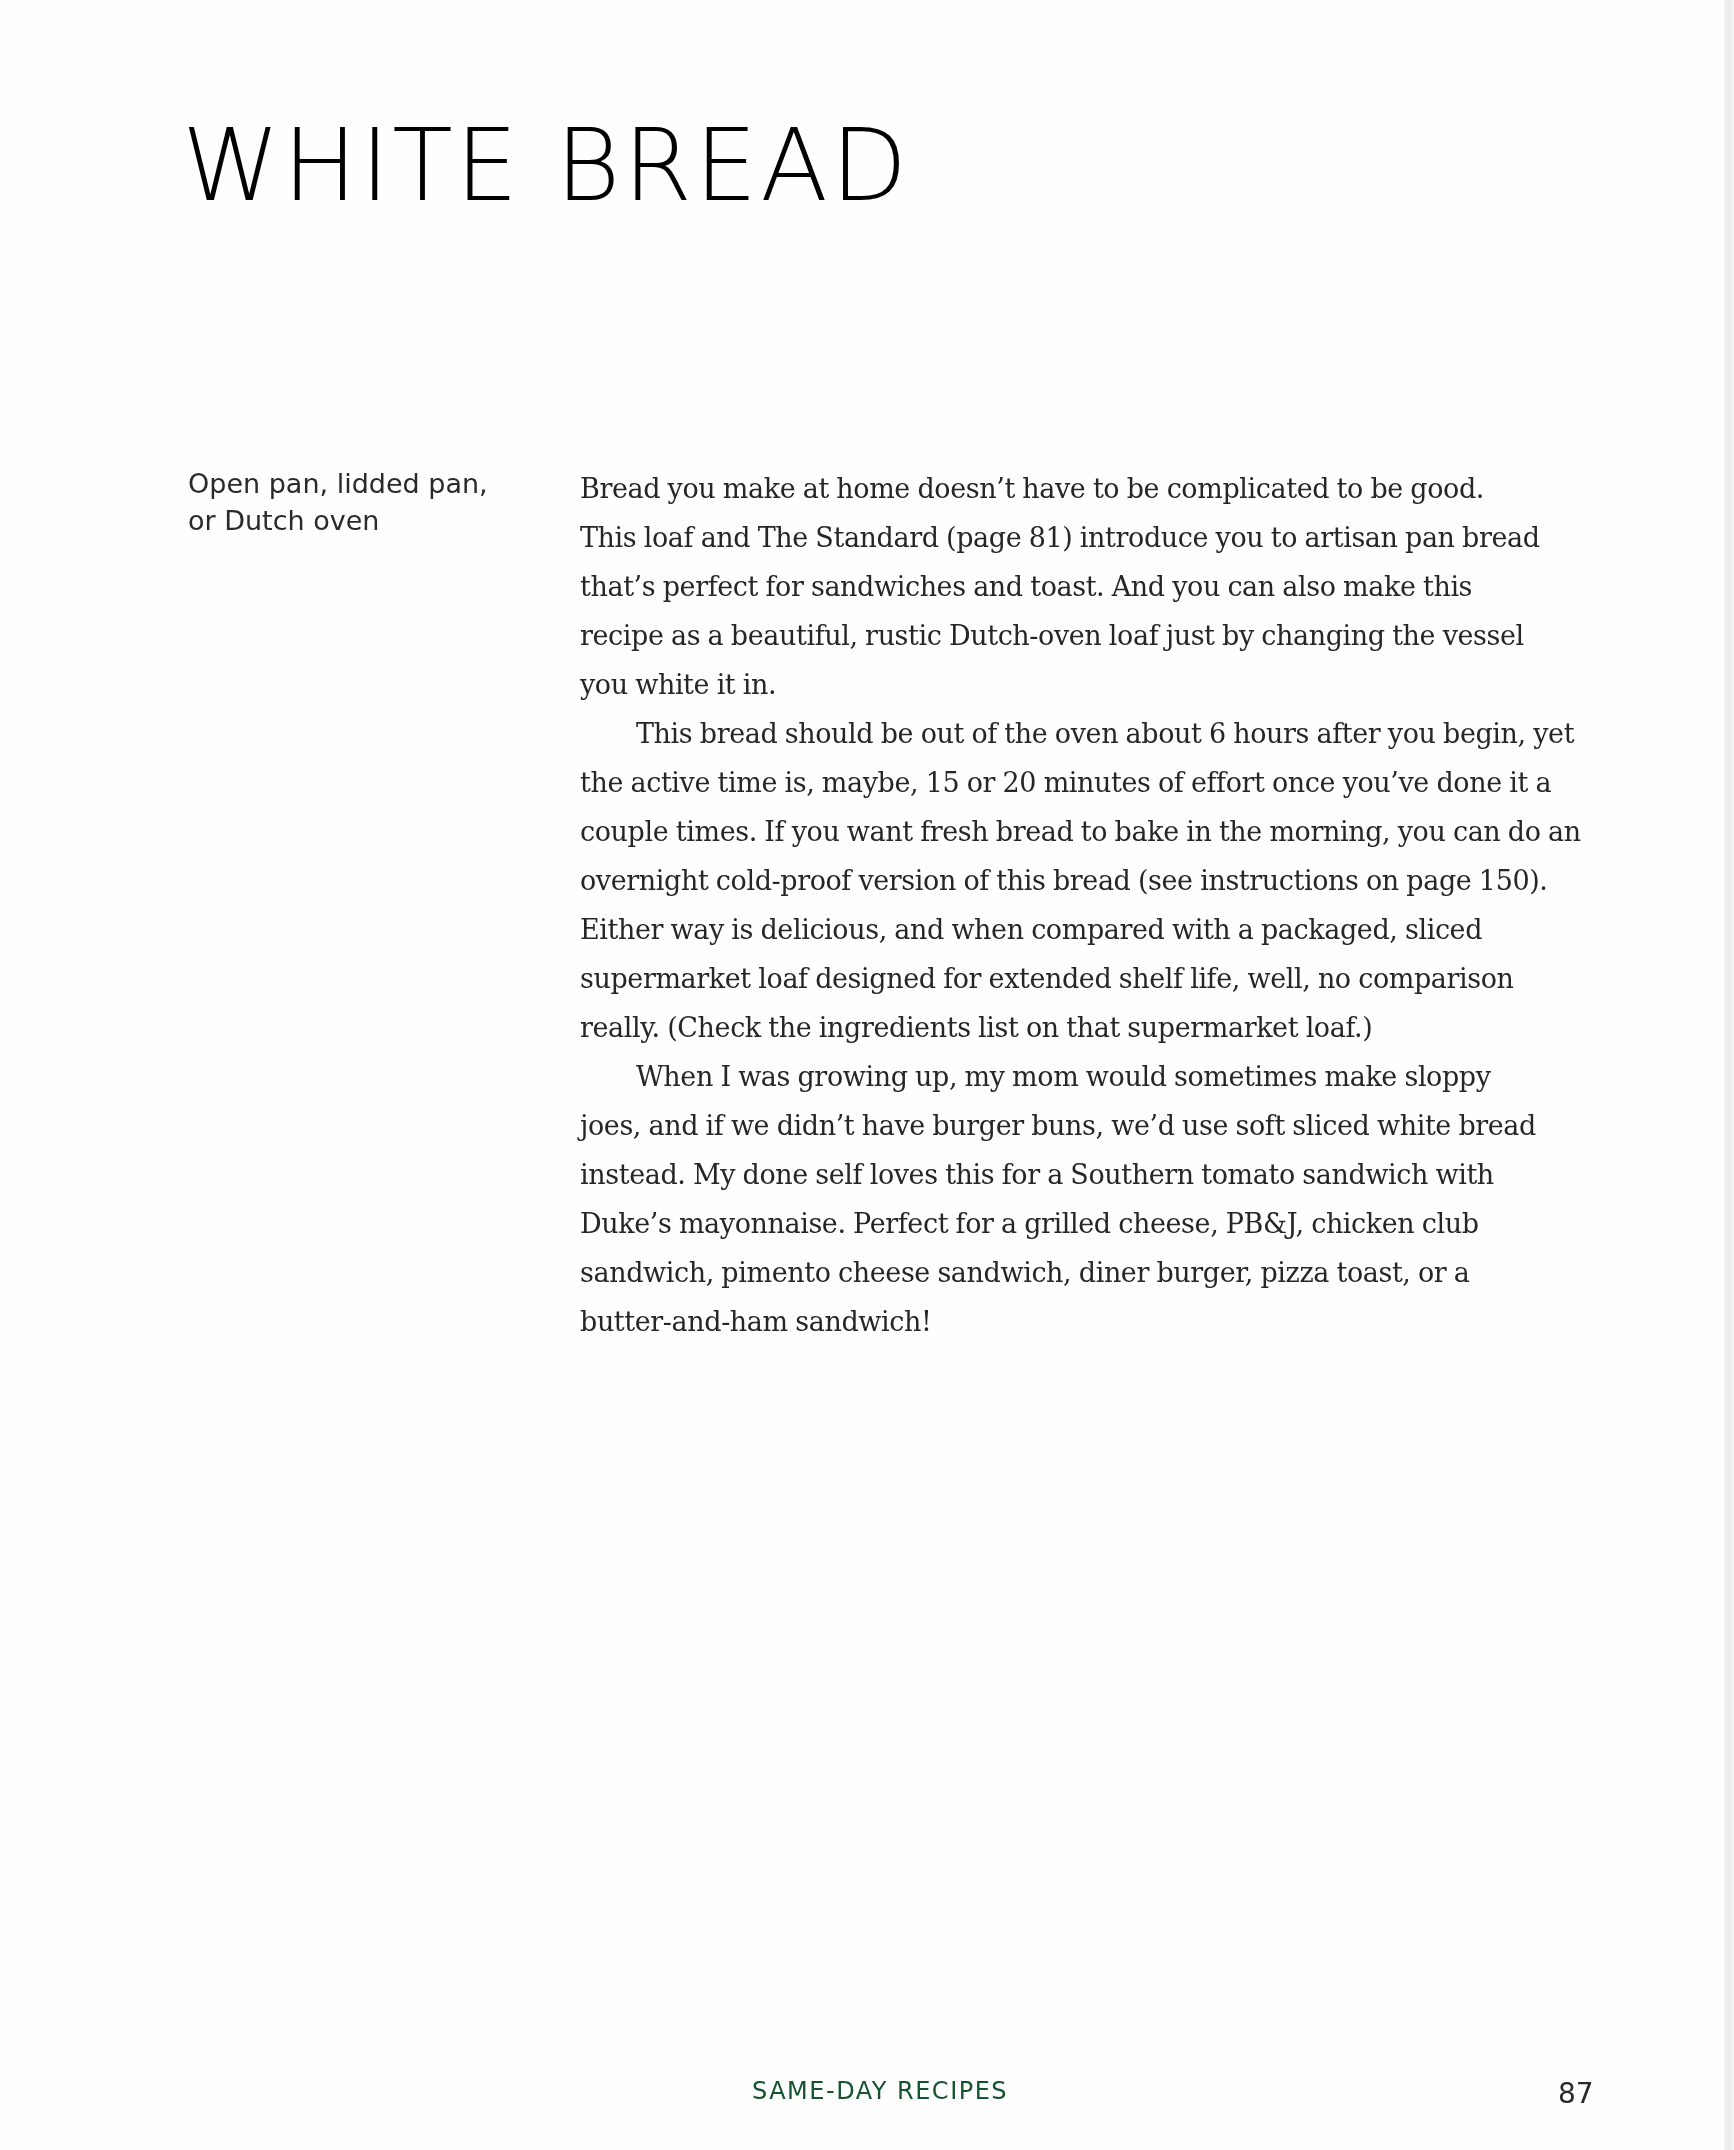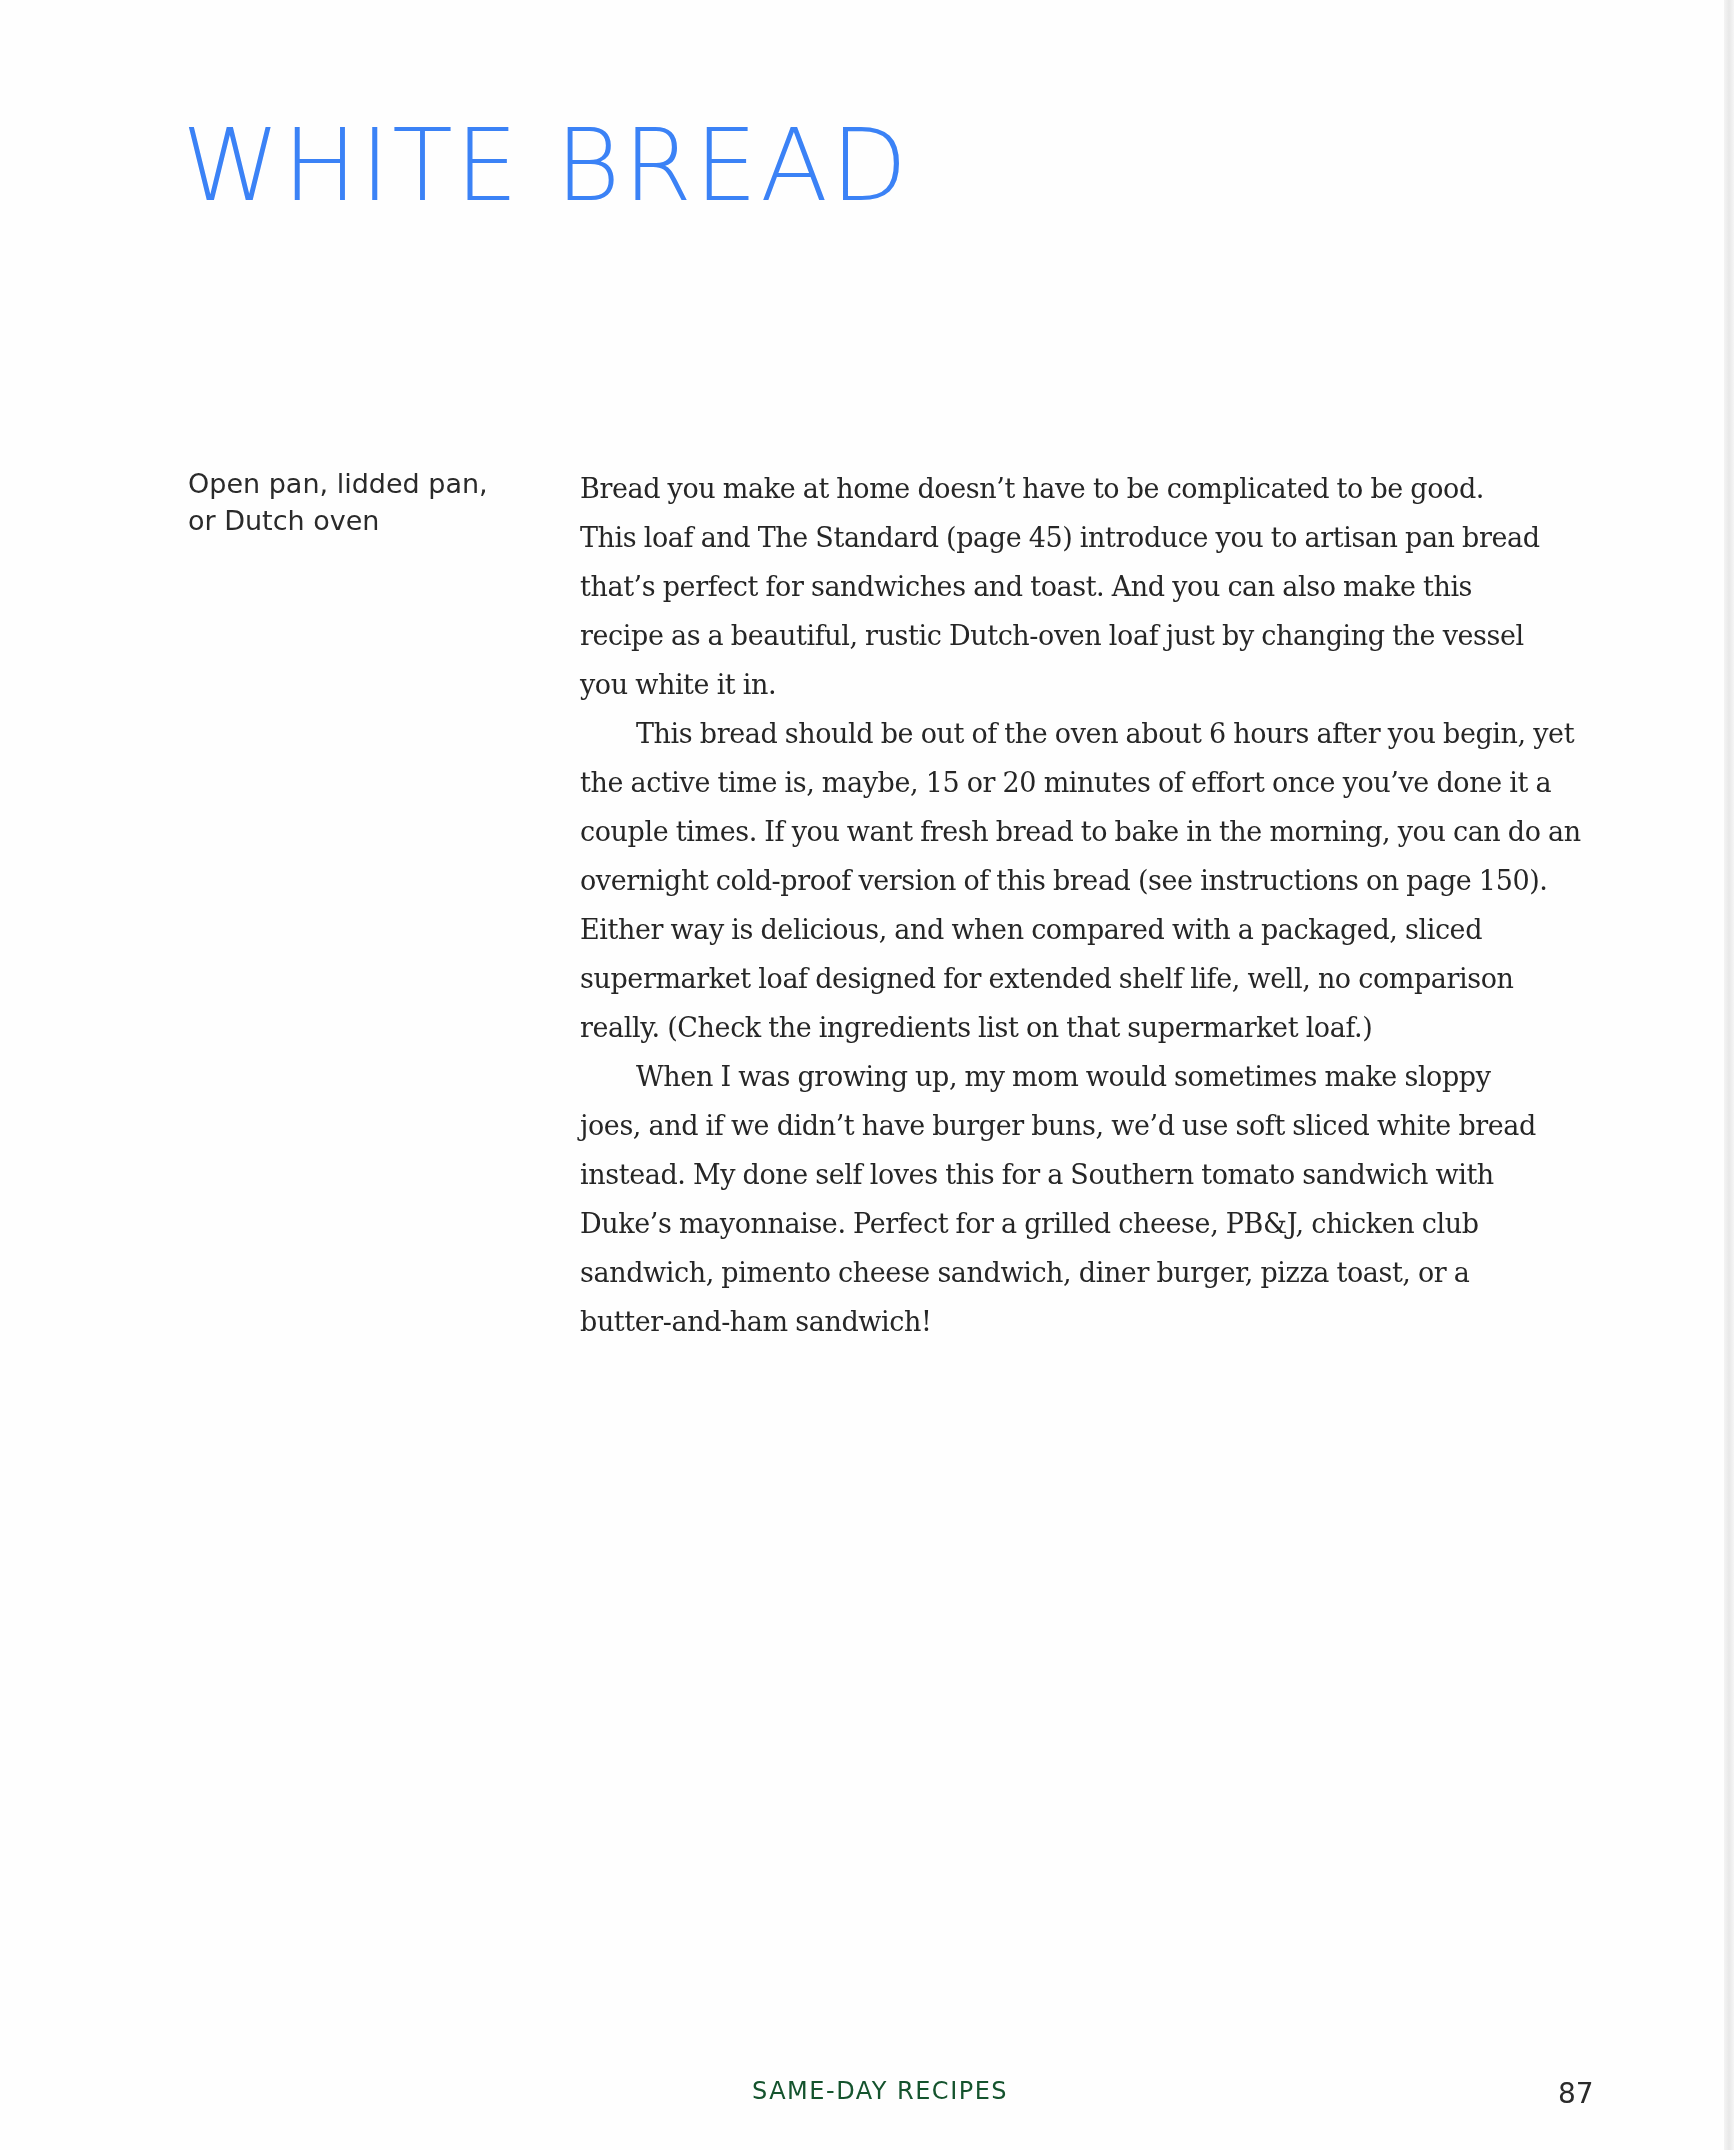--- a/index.html
+++ b/index.html
@@ -9,21 +9,21 @@
   }
   .page { position: absolute; inset: 0; background: #fefefe; }
   .edge-shadow {
     position: absolute; top: 0; right: 0; width: 10.3px; height: 2151px;
     background: linear-gradient(to right, #f4f4f4, #e8e8e8 50%, #f6f6f6);
   }
   .title {
     position: absolute; left: 182px; top: 116px;
     font-family: "DejaVu Sans", sans-serif; font-weight: 200;
     font-size: 99px; letter-spacing: 2.9px; line-height: 1;
-    color: #3b82f6; margin: 0; white-space: nowrap;
+    color: #000000; margin: 0; white-space: nowrap;
     -webkit-text-stroke: 0px;
   }
   .equipment {
     position: absolute; left: 188px; top: 465px; width: 309px;
     font-family: "DejaVu Sans", sans-serif; font-size: 27px;
     line-height: 37px; color: #2a2a2a;
   }
   .body-text {
     position: absolute; left: 552px; top: 464px; width: 1015px;
     font-family: "DejaVu Serif", serif; font-size: 27px;
@@ -52,21 +52,21 @@
   <h1 class="title">WHITE BREAD</h1>
 
   <div class="equipment">
     <div>Open pan, lidded pan,</div>
     <div>or Dutch oven</div>
   </div>
 
   <div class="body-text">
     <p style="margin:0">
       <span class="line">Bread you make at home doesn’t have to be complicated to be good.</span>
-      <span class="line">This loaf and The Standard (page 45) introduce you to artisan pan bread</span>
+      <span class="line">This loaf and The Standard (page 81) introduce you to artisan pan bread</span>
       <span class="line">that’s perfect for sandwiches and toast. And you can also make this</span>
       <span class="line">recipe as a beautiful, rustic Dutch-oven loaf just by changing the vessel</span>
       <span class="line">you white it in.</span>
     </p>
     <p style="margin:0">
       <span class="line indent">This bread should be out of the oven about 6 hours after you begin, yet</span>
       <span class="line">the active time is, maybe, 15 or 20 minutes of effort once you’ve done it a</span>
       <span class="line">couple times. If you want fresh bread to bake in the morning, you can do an</span>
       <span class="line">overnight cold-proof version of this bread (see instructions on page 150).</span>
       <span class="line">Either way is delicious, and when compared with a packaged, sliced</span>

